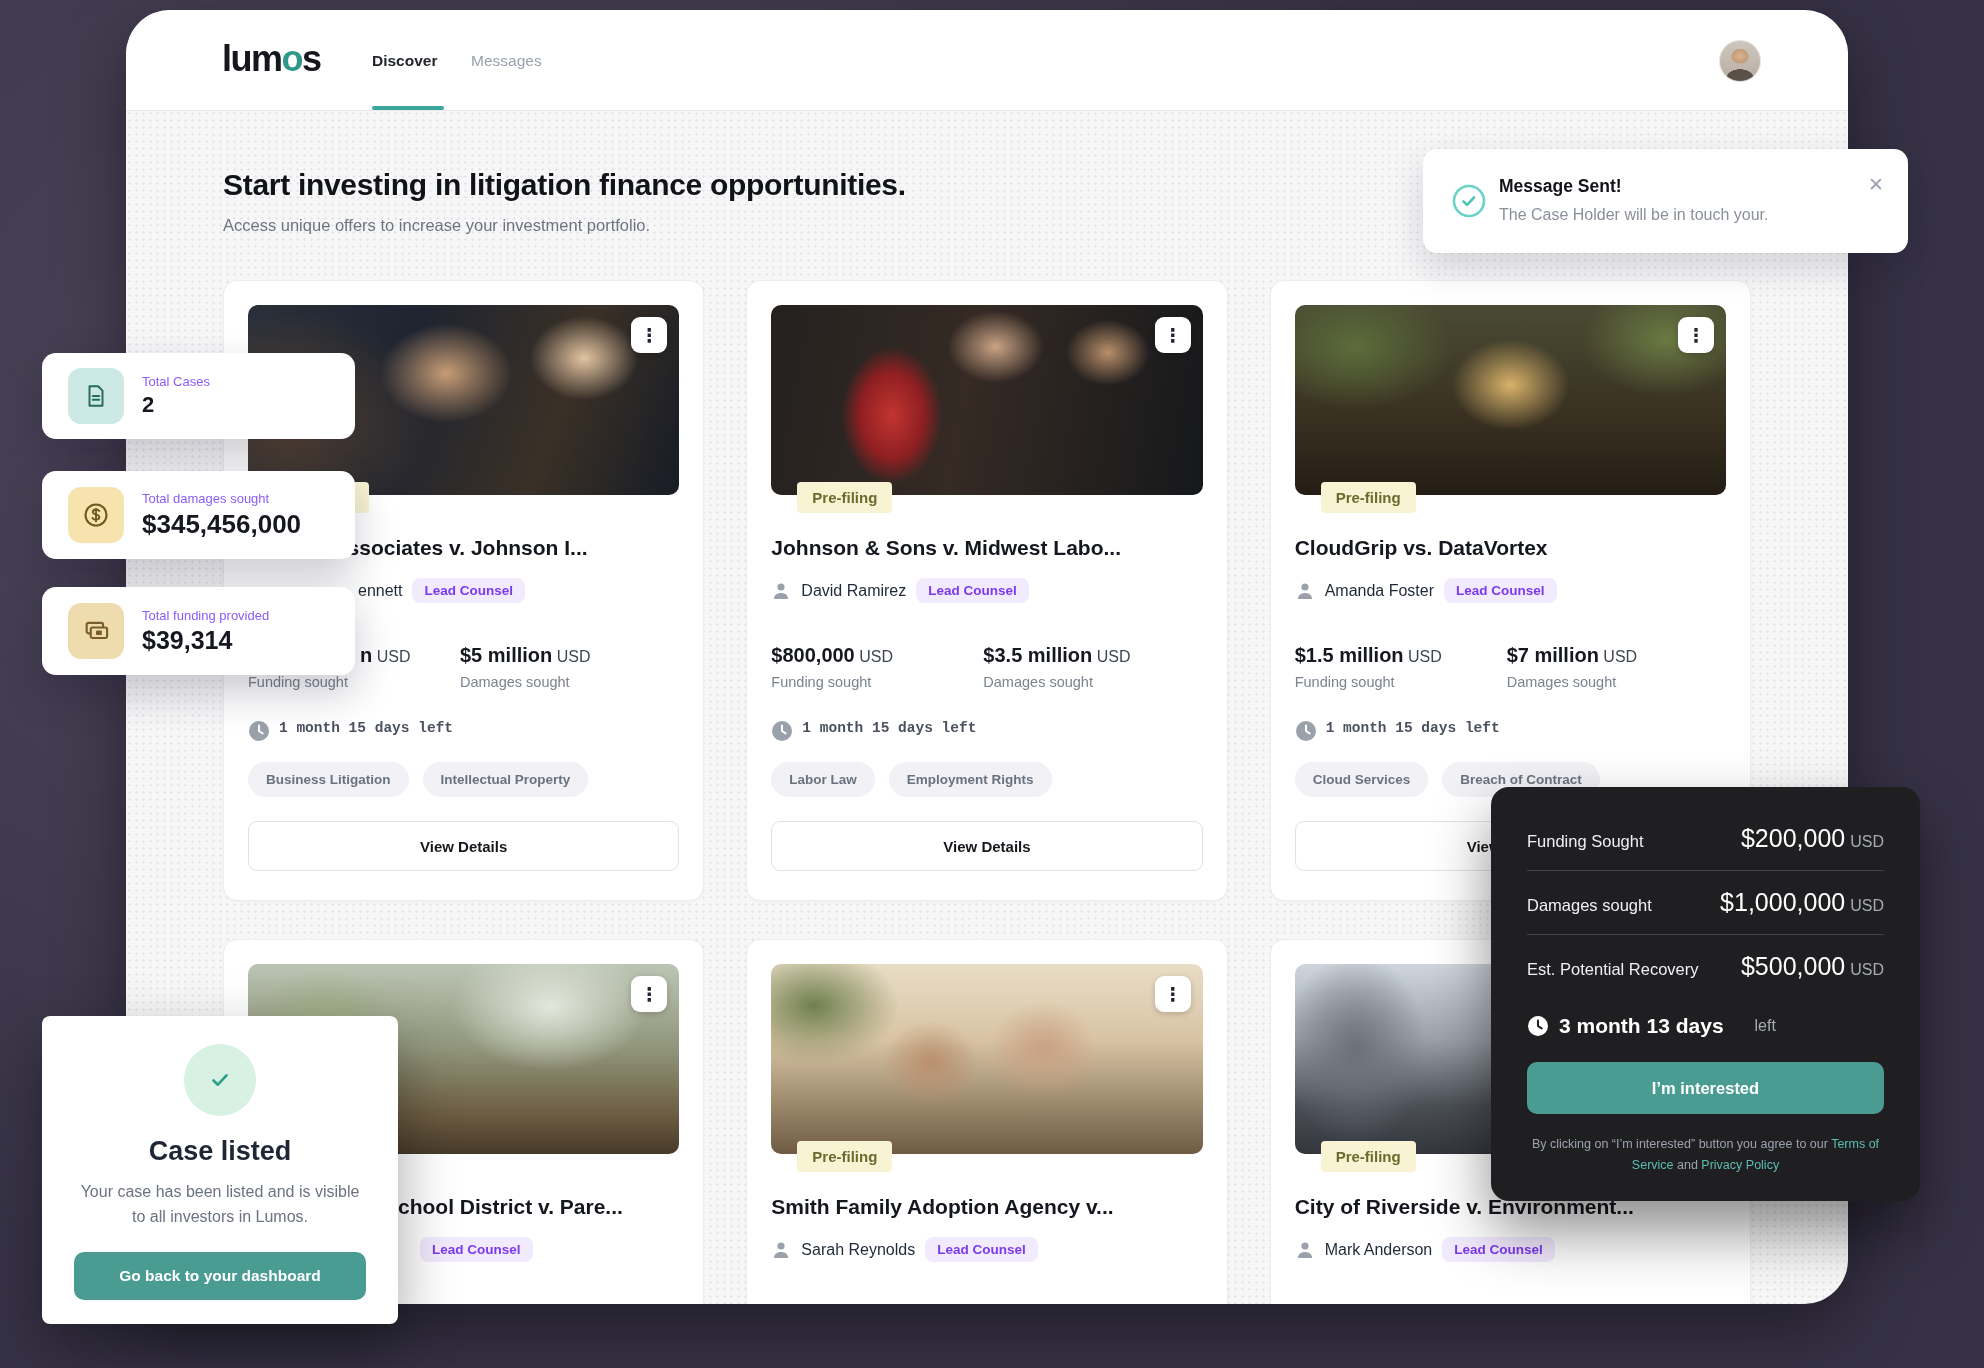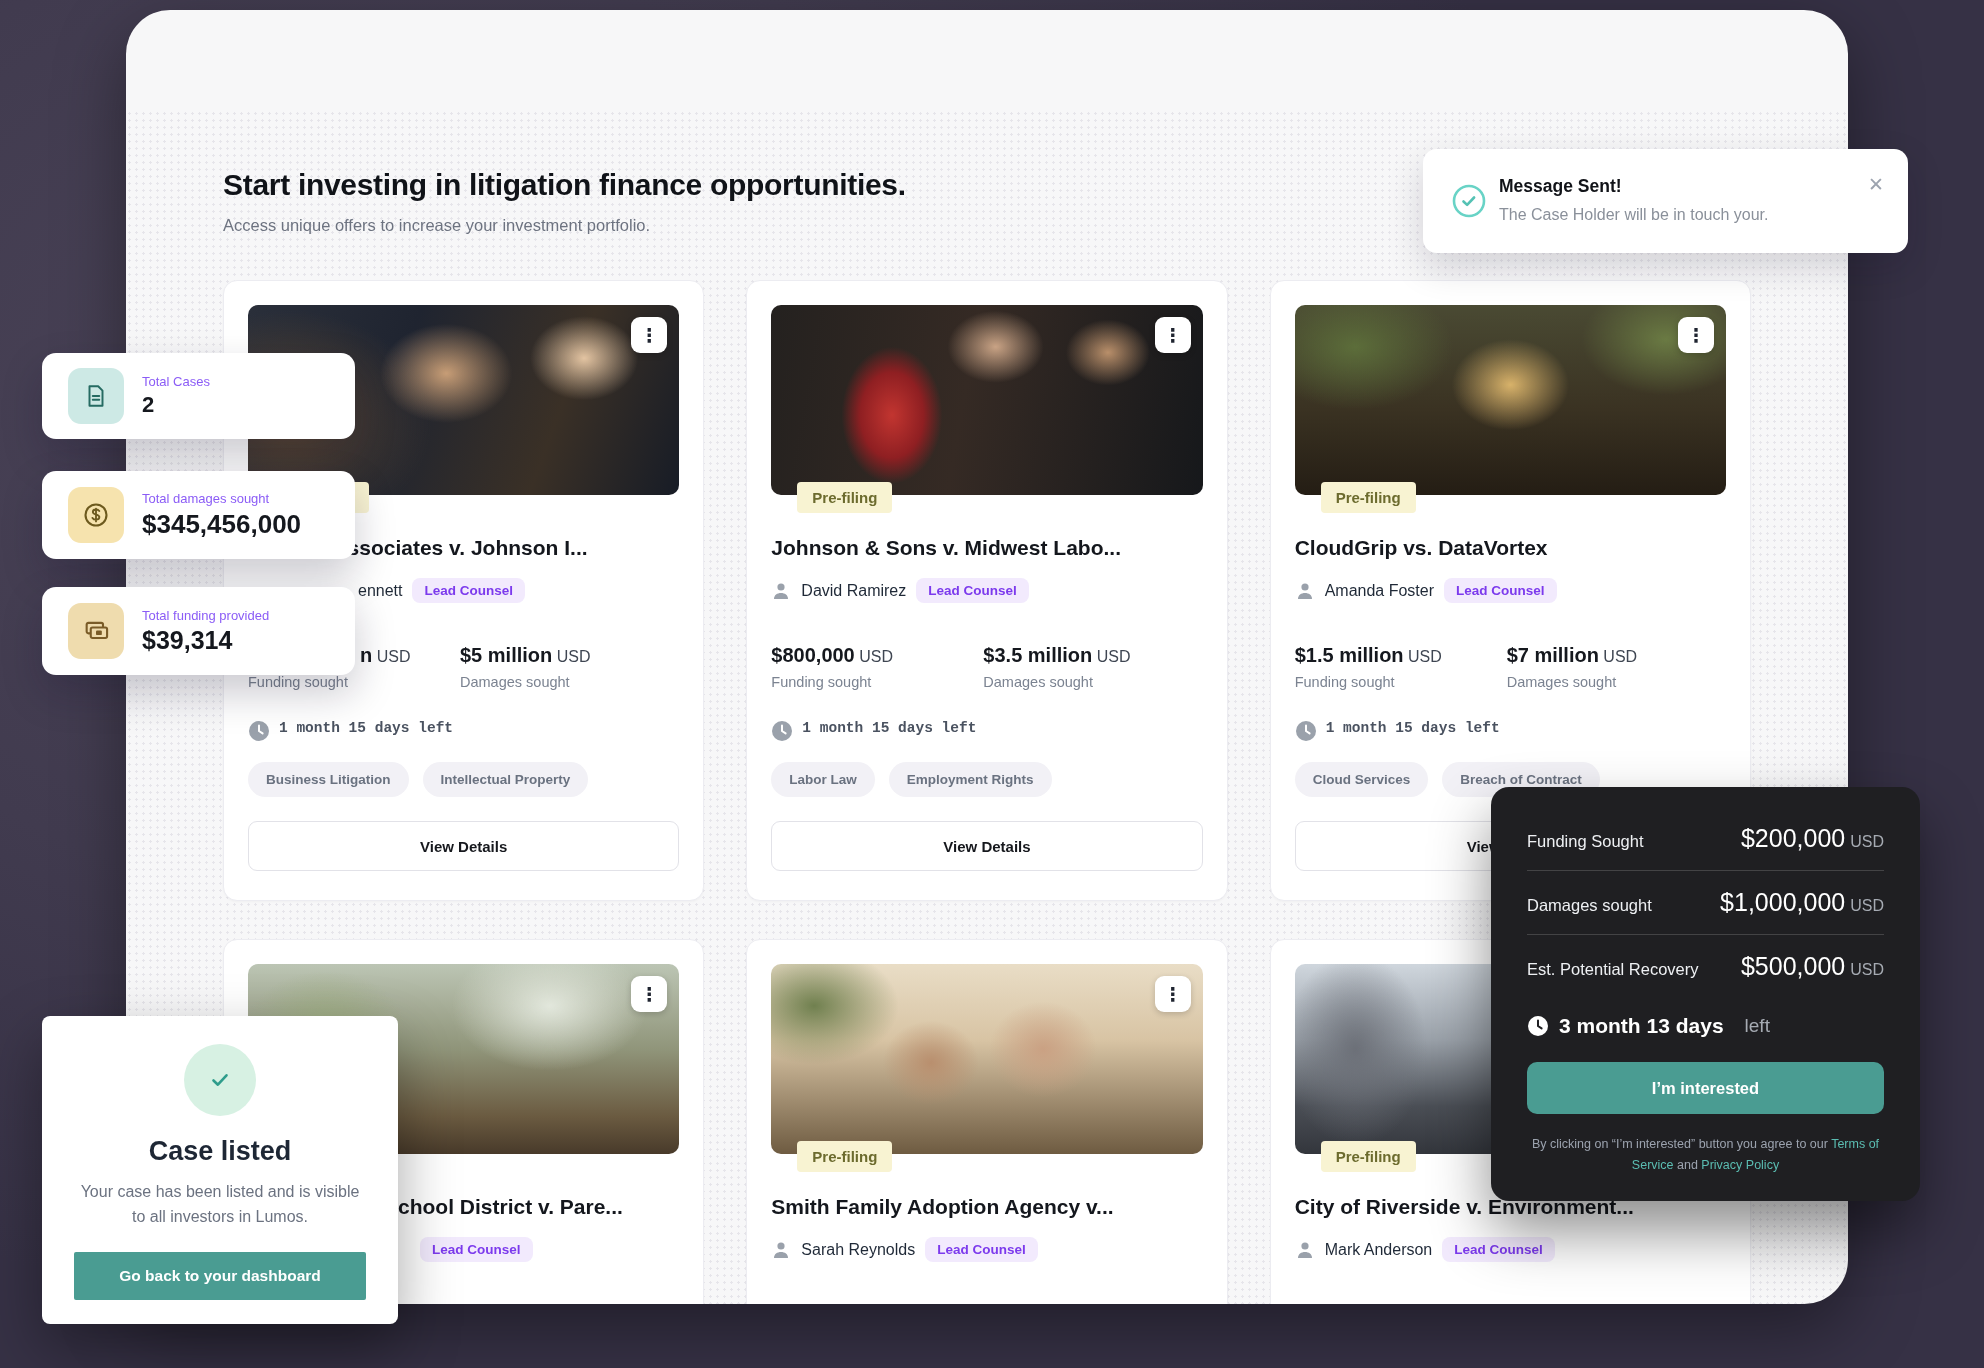--- a/index.html
+++ b/index.html
@@ -106,39 +106,46 @@
   
   .panel{position:absolute;left:1491px;top:787px;width:429px;background:#1f1f22;border-radius:18px;
     box-shadow:0 30px 60px rgba(0,0,0,.45);z-index:40;padding:20px 36px 26px;box-sizing:border-box;color:#fff;}
   .prow{display:flex;align-items:baseline;justify-content:space-between;padding:17px 0;}
   .prow.bord{border-bottom:1px solid rgba(255,255,255,.16);}
   .plabel{font-size:16.5px;color:#eef0f3;font-weight:400;}
   .pval{font-size:25px;font-weight:400;}
   .punit{font-size:16px;font-weight:400;color:#a6abb3;margin-left:5px;}
   .ptime{margin-top:16px;display:flex;align-items:center;gap:10px;}
   .ptime .big{font-size:21px;font-weight:700;}
-  .ptime .small{font-size:19px;color:#a6abb3;margin-left:2px;padding-left:9px;}
+  .ptime .small{font-size:16px;color:#a6abb3;margin-left:12px;padding-left:9px;}
   .interested{margin-top:24px;height:52px;border-radius:10px;background:#4a9c92;display:flex;align-items:center;
     justify-content:center;font-size:16.5px;font-weight:700;color:#fff;cursor:pointer;}
   .disc{margin-top:20px;font-size:12.5px;line-height:1.65;color:#9ca3af;text-align:center;}
   .disc a{color:#5bbdb2;text-decoration:none;cursor:pointer;}
   
   .modal{position:absolute;left:42px;top:1016px;width:356px;background:#fff;border-radius:8px;
     box-shadow:0 24px 60px rgba(0,0,0,.35);z-index:50;text-align:center;padding:28px 32px 24px;box-sizing:border-box;}
   .mcircle{width:72px;height:72px;border-radius:50%;background:#d7f1e3;margin:0 auto;display:flex;align-items:center;justify-content:center;}
   .mtitle{margin-top:20px;font-size:27px;font-weight:700;color:#1e2735;}
   .mbody{margin-top:13px;font-size:16px;line-height:1.55;color:#6b7280;}
-  .mbtn{margin-top:22px;height:48px;border-radius:2px;background:#4a9c92;display:flex;align-items:center;
+  .mbtn{margin-top:22px;height:48px;border-radius:10px;background:#4a9c92;display:flex;align-items:center;
     justify-content:center;font-size:15.5px;font-weight:700;color:#fff;cursor:pointer;}
 </style>
 </head>
 <body>
 
 <div class="sheet">
 
+  <div class="hdr">
+    <div class="logo"><span>lum</span><span class="o">o</span><span>s</span></div>
+    <div class="tab active" style="left:246px;">Discover</div>
+    <div class="tab idle" style="left:345px;">Messages</div>
+    <div class="tab-underline"></div>
+    <div class="avatar"></div>
+  </div>
 
   <div class="hero-title">Start investing in litigation finance opportunities.</div>
   <div class="hero-sub">Access unique offers to increase your investment portfolio.</div>
 
   <div class="grid">
 
     <div class="card">
       <div class="imgwrap">
         <div class="photo p1"></div>
         <div class="kebab">⋮</div>

